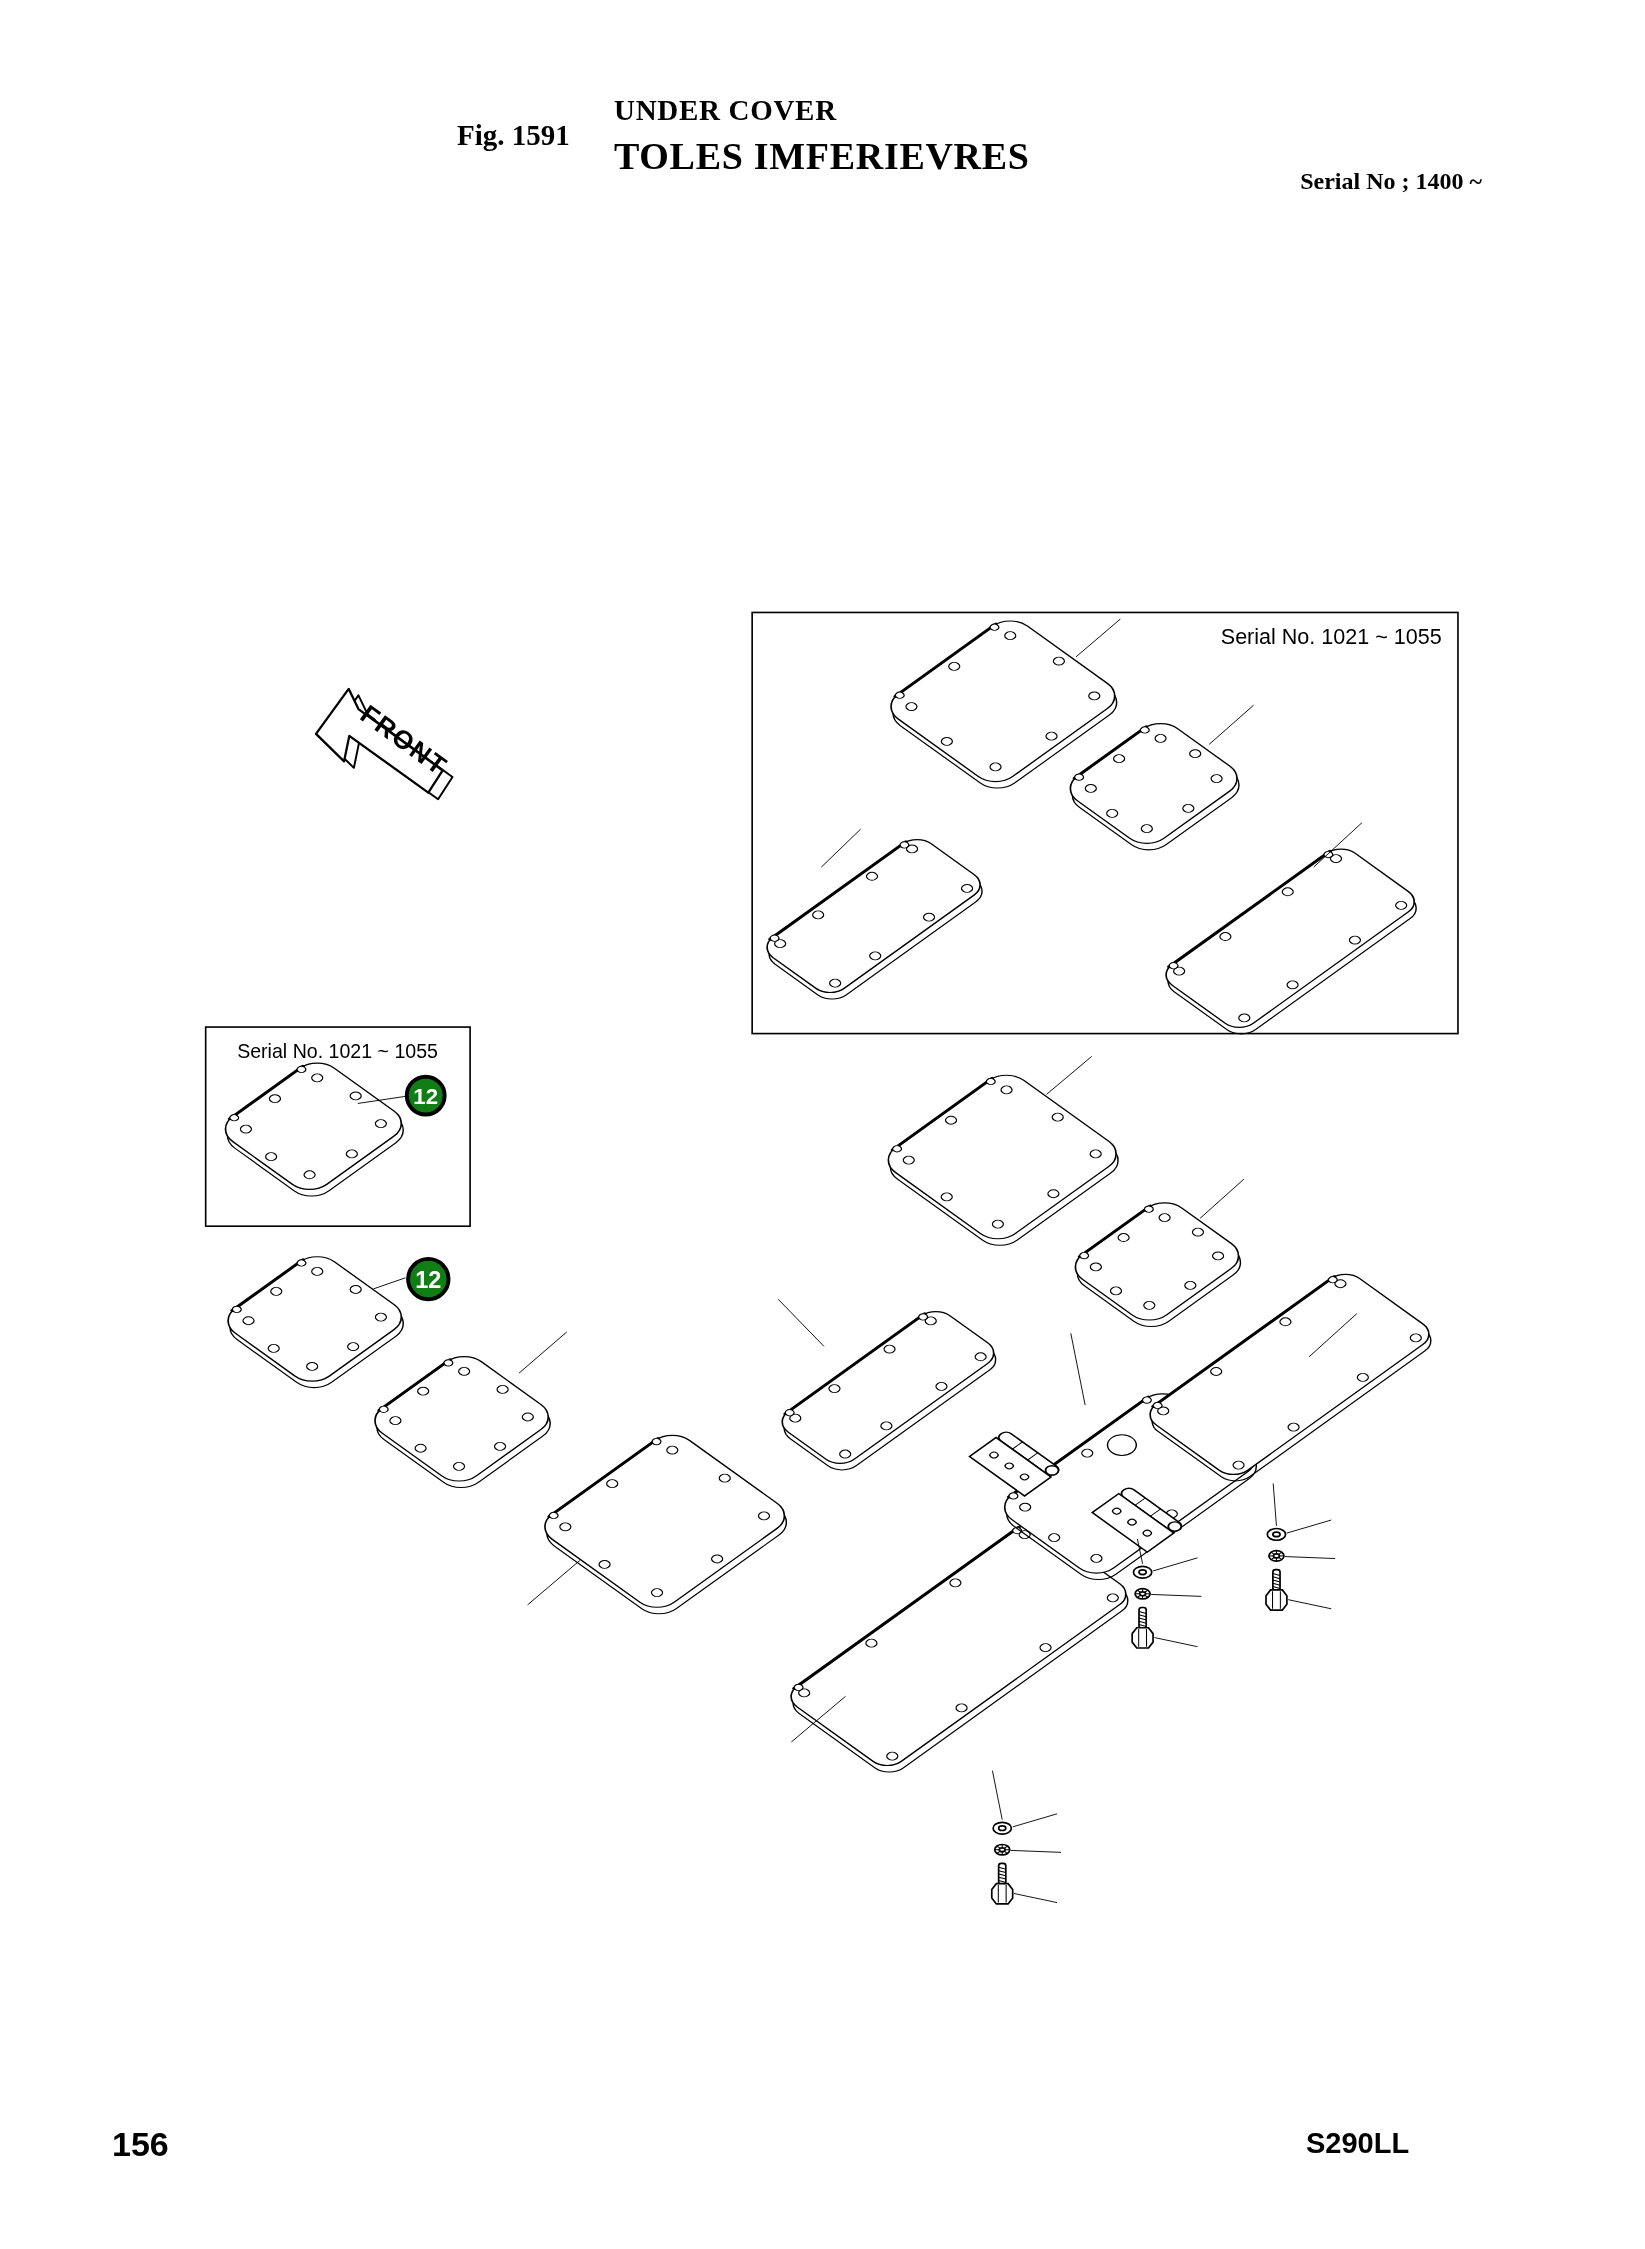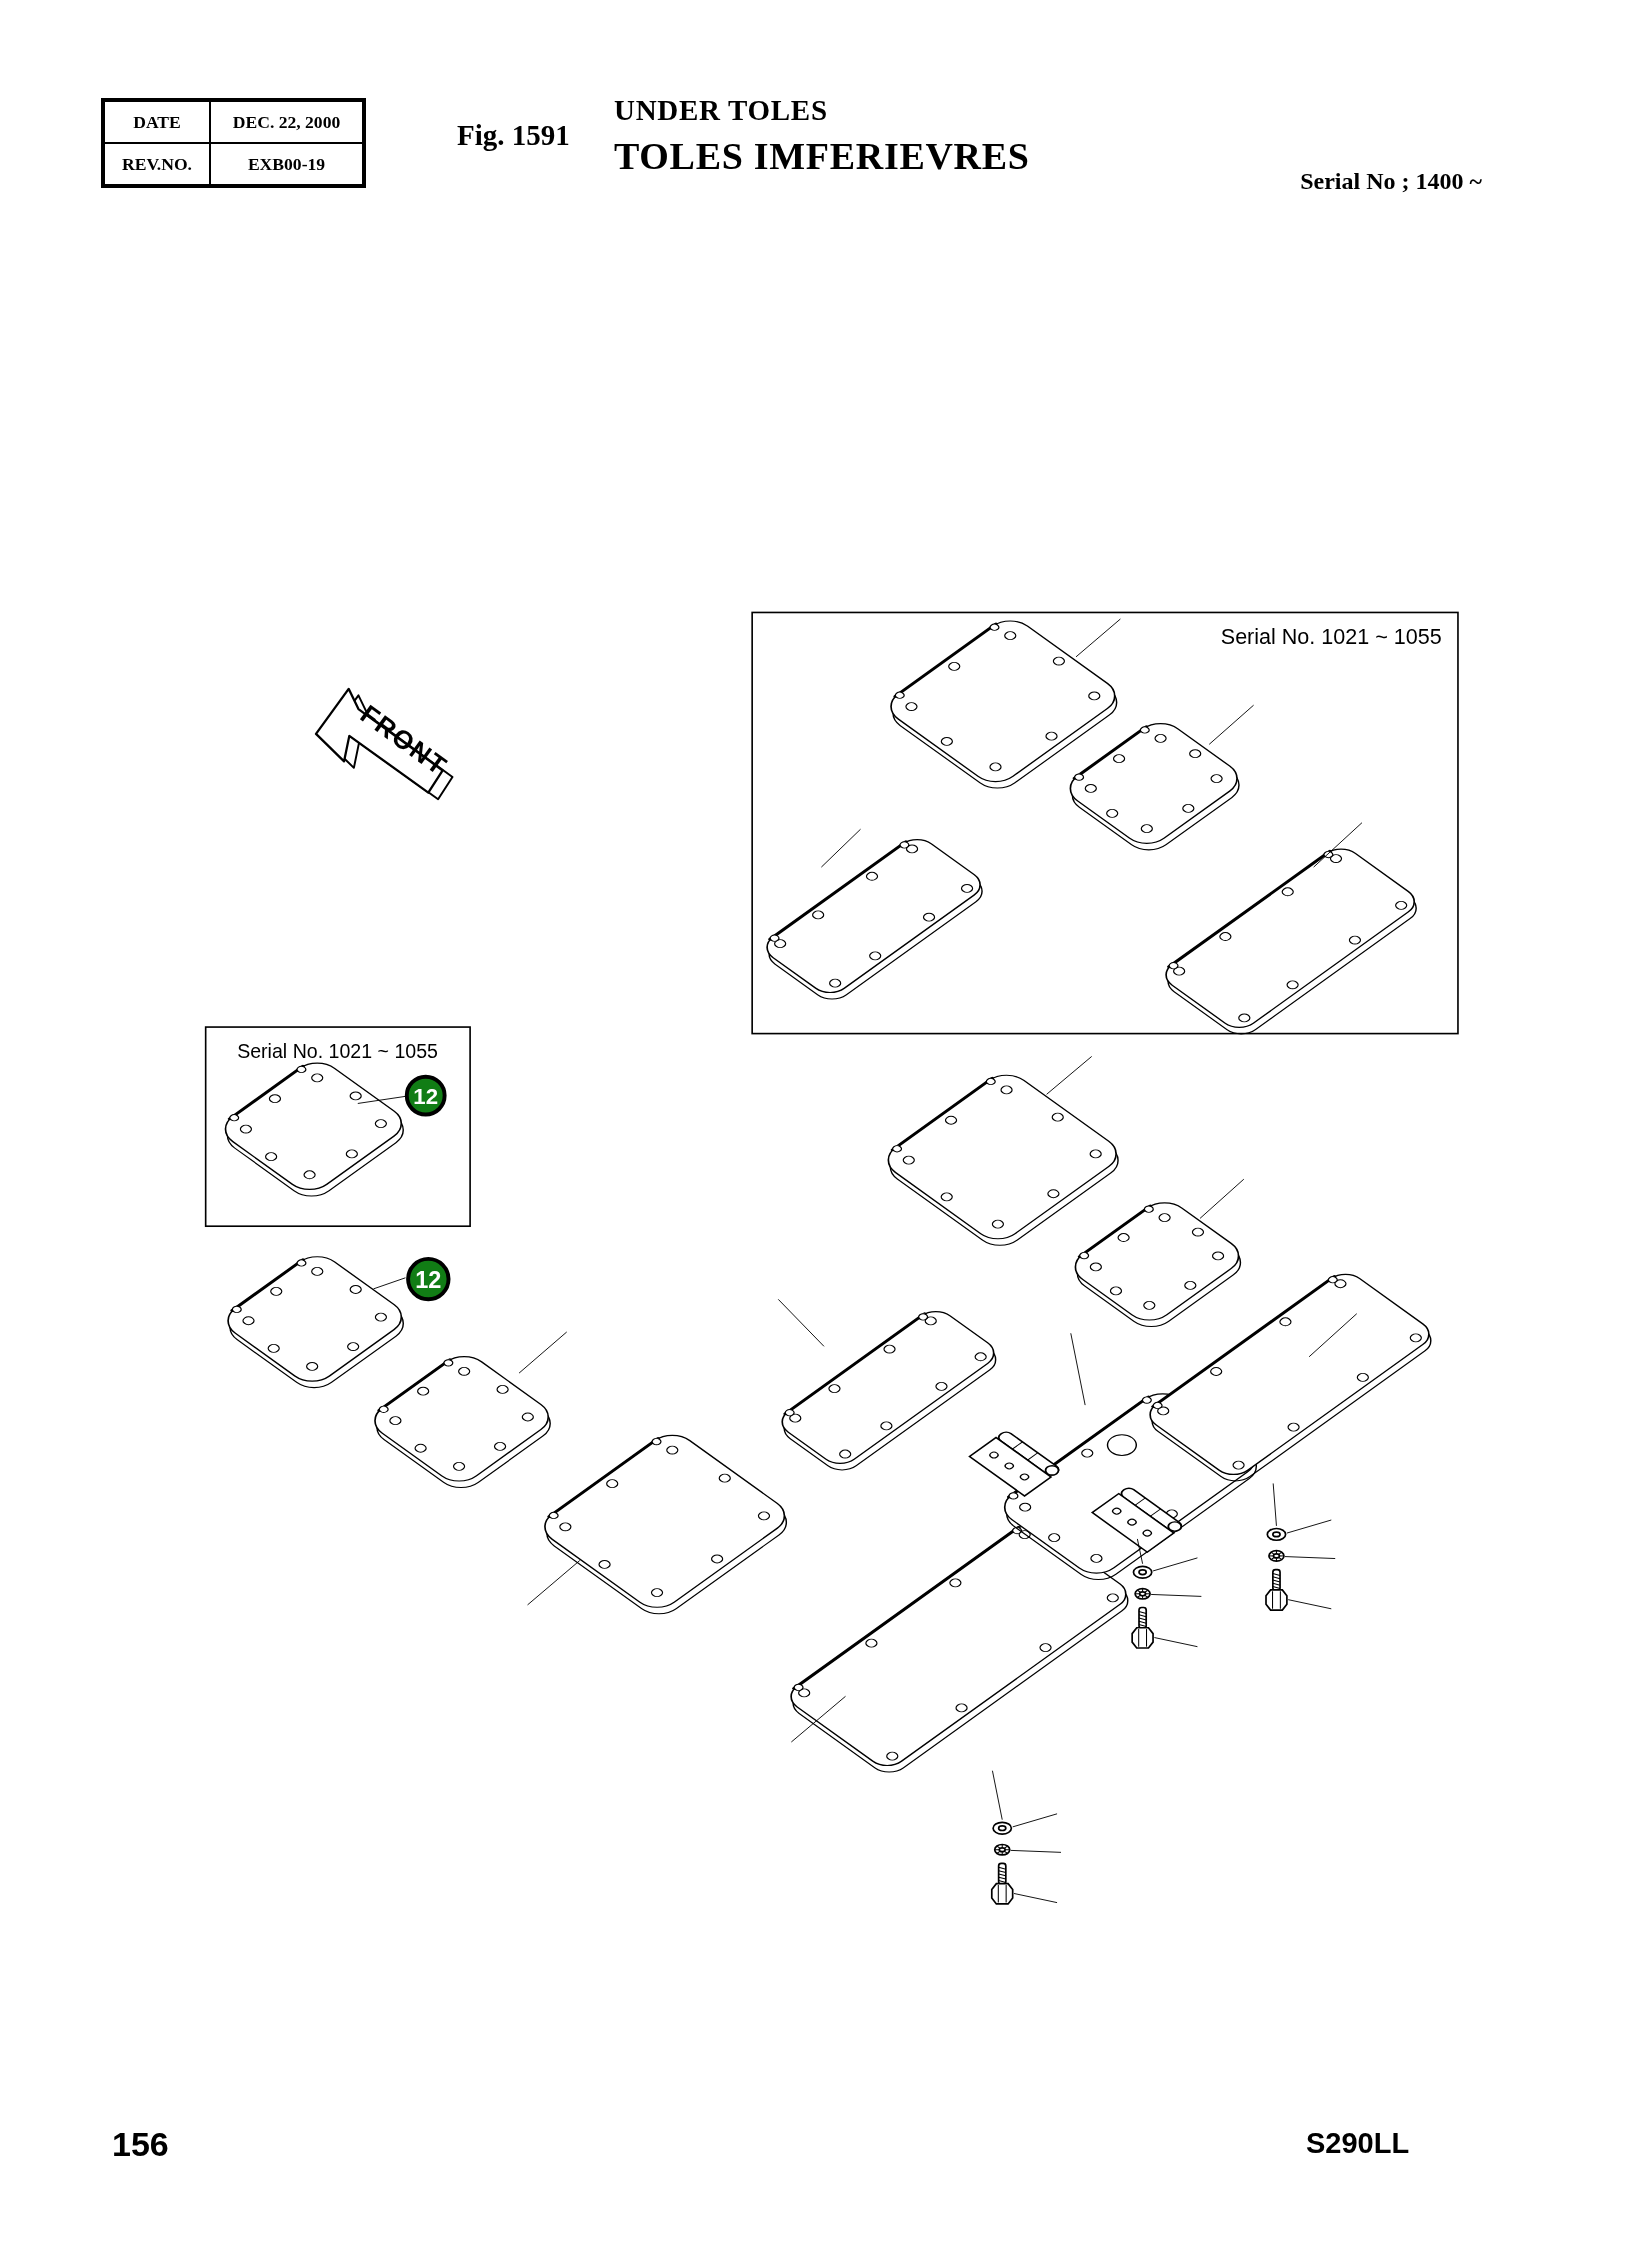--- a/index.html
+++ b/index.html
@@ -34,29 +34,23 @@
   .inset-label{font-size:33px;fill:#000;}
   .front-text{font-size:40px;font-weight:bold;letter-spacing:3px;fill:#000;}
   .arrowface{fill:#fff;stroke:#000;stroke-width:3.5;stroke-linejoin:round;}
   .arrowback{fill:#fff;stroke:#000;stroke-width:3;stroke-linejoin:round;}
 </style>
 </head>
 <body>
 
 <div class="page">
 
-  <div class="revtable">
-    <div>DATE</div>
-    <div>DEC. 22, 2000</div>
-    <div>REV.NO.</div>
-    <div>EXB00-19</div>
-  </div>
 
   <div class="abs figlabel">Fig. 1591</div>
-  <div class="abs title1">UNDER TOLES</div>
+  <div class="abs title1">UNDER COVER</div>
   <div class="abs title2">TOLES IMFERIEVRES</div>
   <div class="abs serialnote">Serial No ; 1400 ~</div>
 
   <svg width="1646" height="2250" viewBox="0 0 2521 3446">
 
     <rect class="box" x="1152" y="938" width="1081" height="645"></rect>
     <text class="inset-label" x="2208" y="986" text-anchor="end">Serial No. 1021 ~ 1055</text>
 
     <rect class="box" x="315" y="1573" width="405" height="305"></rect>
     <text class="inset-label" x="517" y="1620" text-anchor="middle" style="font-size:30px">Serial No. 1021 ~ 1055</text>

